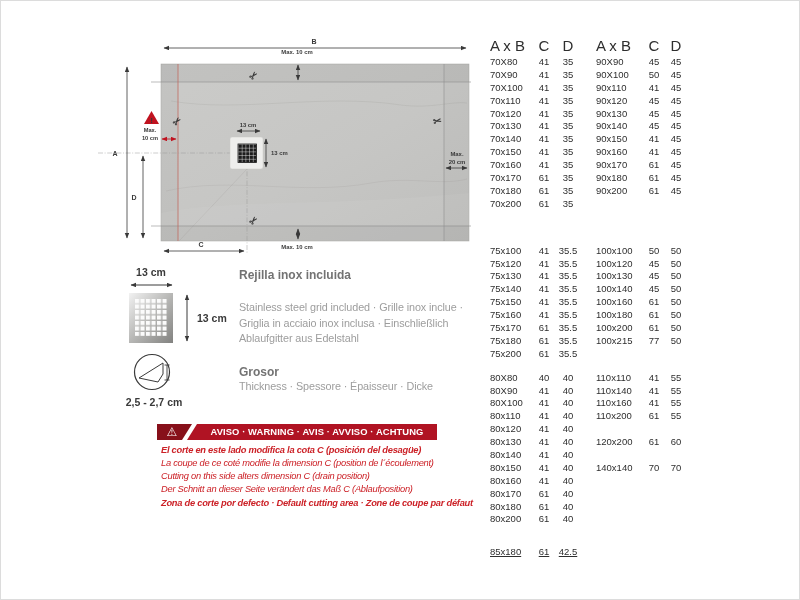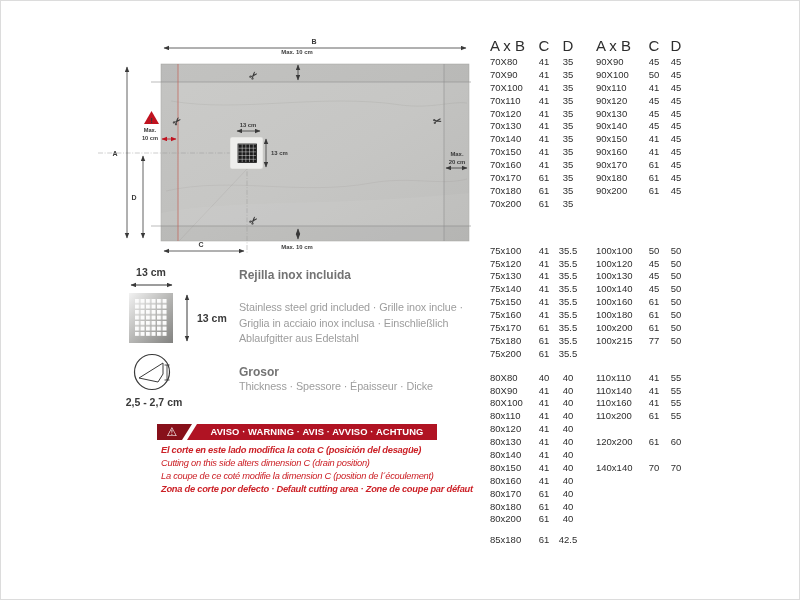--- a/index.html
+++ b/index.html
@@ -32,21 +32,21 @@
   .c0{width:44px;text-align:left;}
   .c1{width:20px;text-align:center;}
   .c2{width:28px;text-align:center;}
   .c3{width:14px;}
   .c4{width:48px;text-align:left;}
   .c5{width:20px;text-align:center;}
   .c6{width:24px;text-align:center;}
   .thead{height:16px;font-size:15px;color:#2e2e2e;margin-bottom:2px;}
   .sgroup.g1{margin-top:34px;}
   .sgroup.g2{margin-top:11px;}
-  .sgroup.g3{margin-top:8px;}
+  .sgroup.g3{margin-top:20px;text-decoration:underline;}
 </style>
 </head>
 <body>
 
 <div class="page">
 
   <svg class="abs" style="left:0;top:0;" width="800" height="600" viewBox="0 0 800 600">
     <defs>
       <marker id="ab" markerWidth="7" markerHeight="6" refX="5.4" refY="2.4" orient="auto-start-reverse" markerUnits="userSpaceOnUse">
         <path d="M0,0L5.8,2.4L0,4.8Z" fill="#3a3a3a"></path>
@@ -159,22 +159,23 @@
 
   <div class="banner">
     <div class="banner-main"></div>
     <div class="banner-dark"></div>
     <span class="banner-tri">⚠</span>
     <span class="banner-label">AVISO · WARNING · AVIS · AVVISO · ACHTUNG</span>
   </div>
 
   <div class="warnings">
       <div class="warn-line b">El corte en este lado modifica la cota C (posición del desagüe)</div>
+      <div class="warn-line">La coupe de ce coté modifie la dimension C (position de l´écoulement)</div>
       <div class="warn-line">Cutting on this side alters dimension C (drain position)</div>
-      <div class="warn-line">La coupe de ce coté modifie la dimension C (position de l´écoulement)</div>
+      <div class="warn-line">Der Schnitt an dieser Seite verändert das Maß C (Ablaufposition)</div>
       <div class="warn-line b">Zona de corte por defecto · Default cutting area · Zone de coupe par défaut</div>
     </div>
 
   <div class="sizes">
     <div class="srow thead">
       <span class="c0">A x B</span>
       <span class="c1">C</span>
       <span class="c2">D</span>
       <span class="c3"></span>
       <span class="c4">A x B</span>

